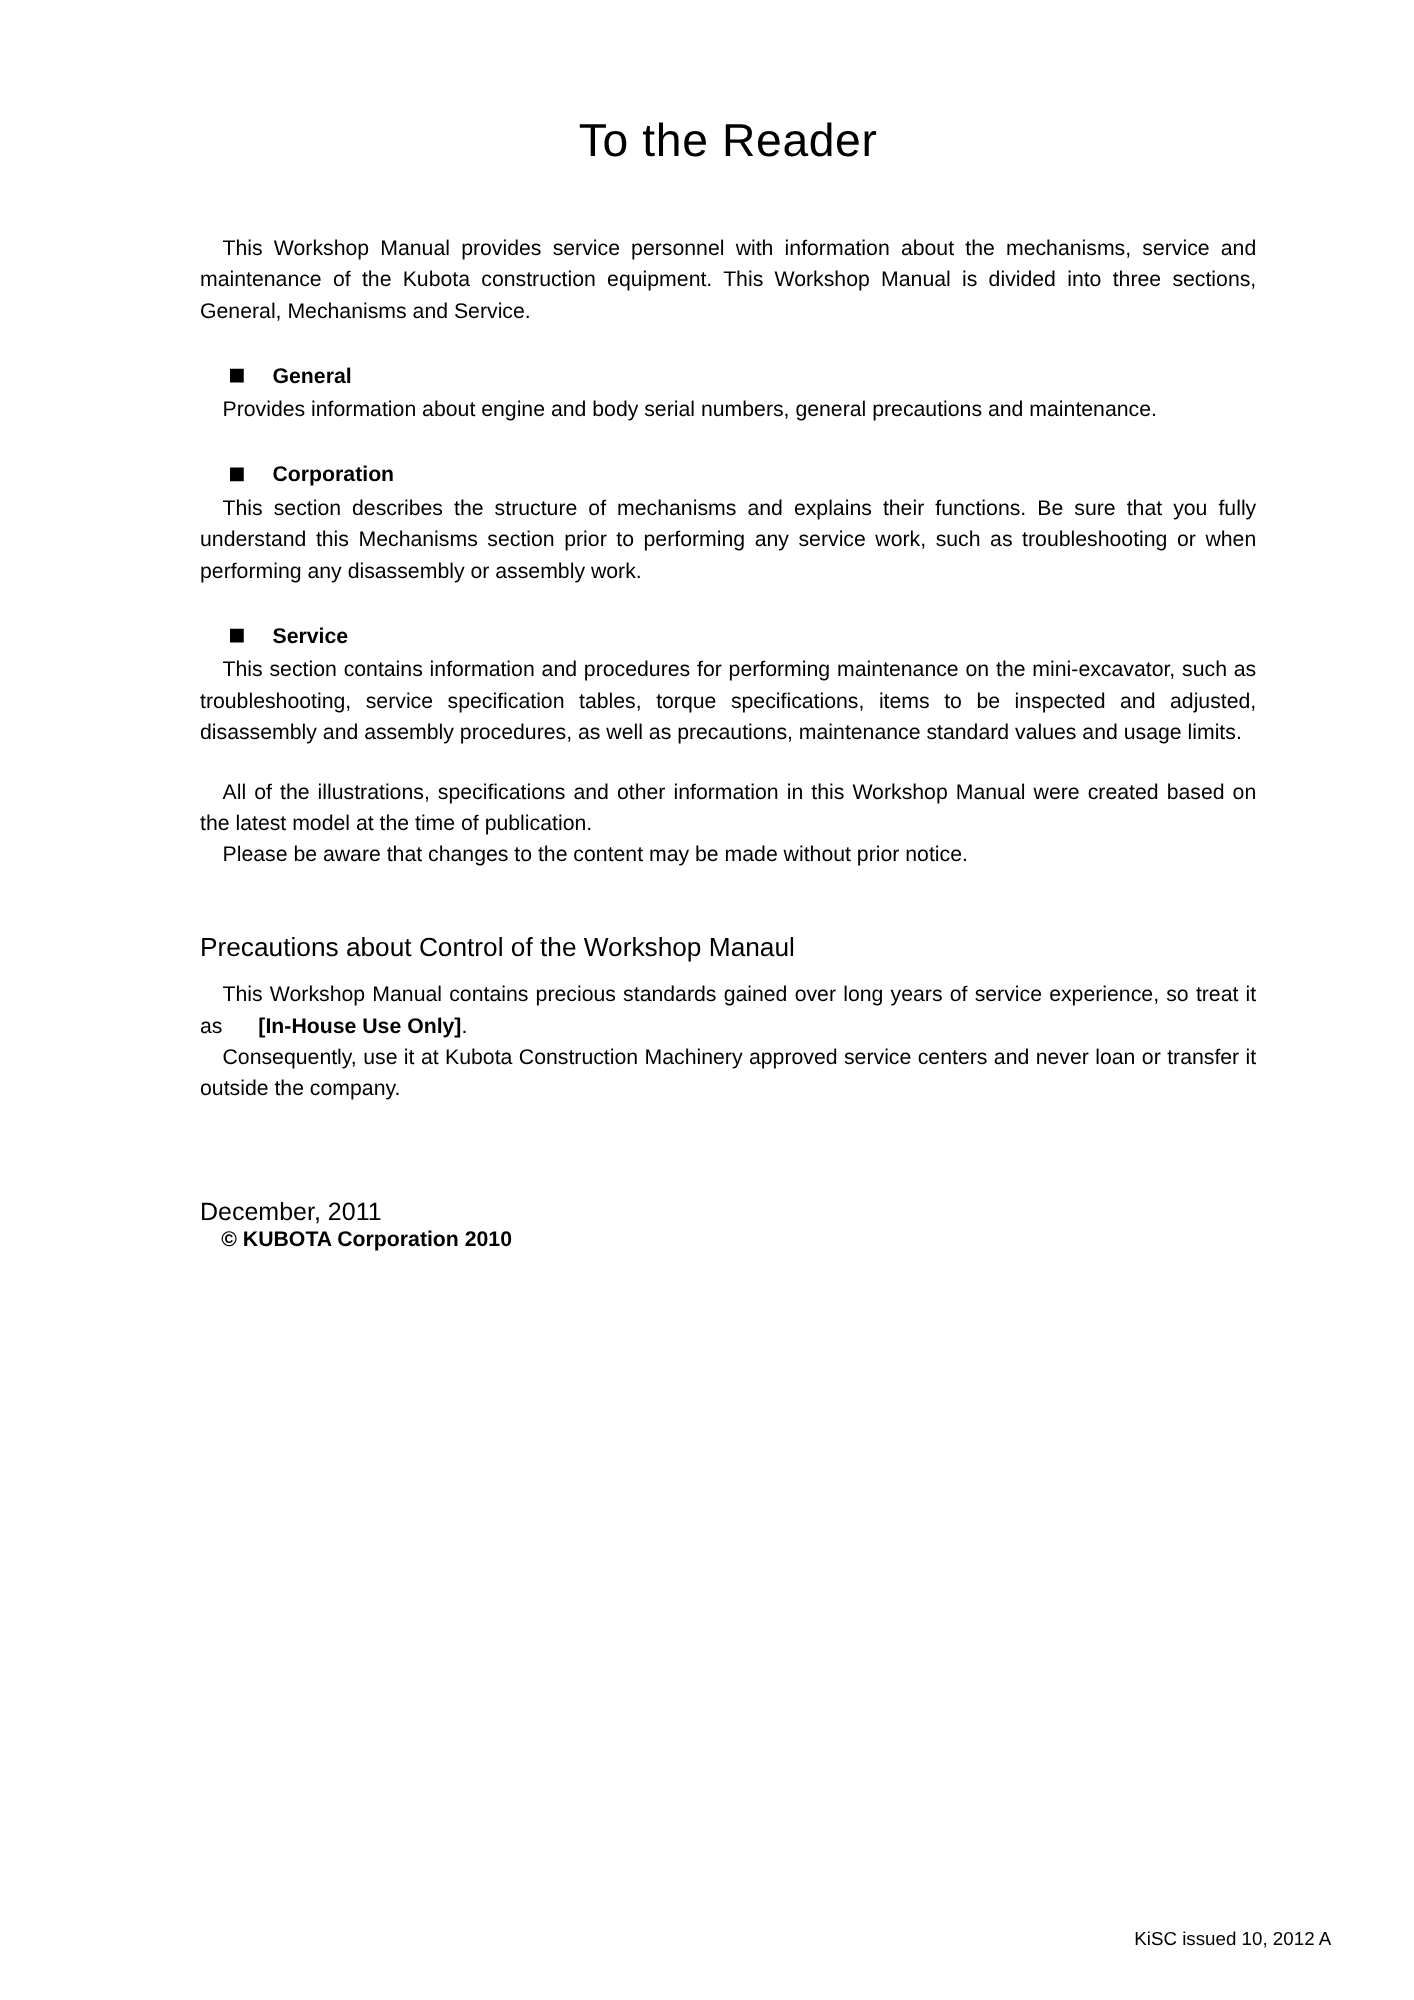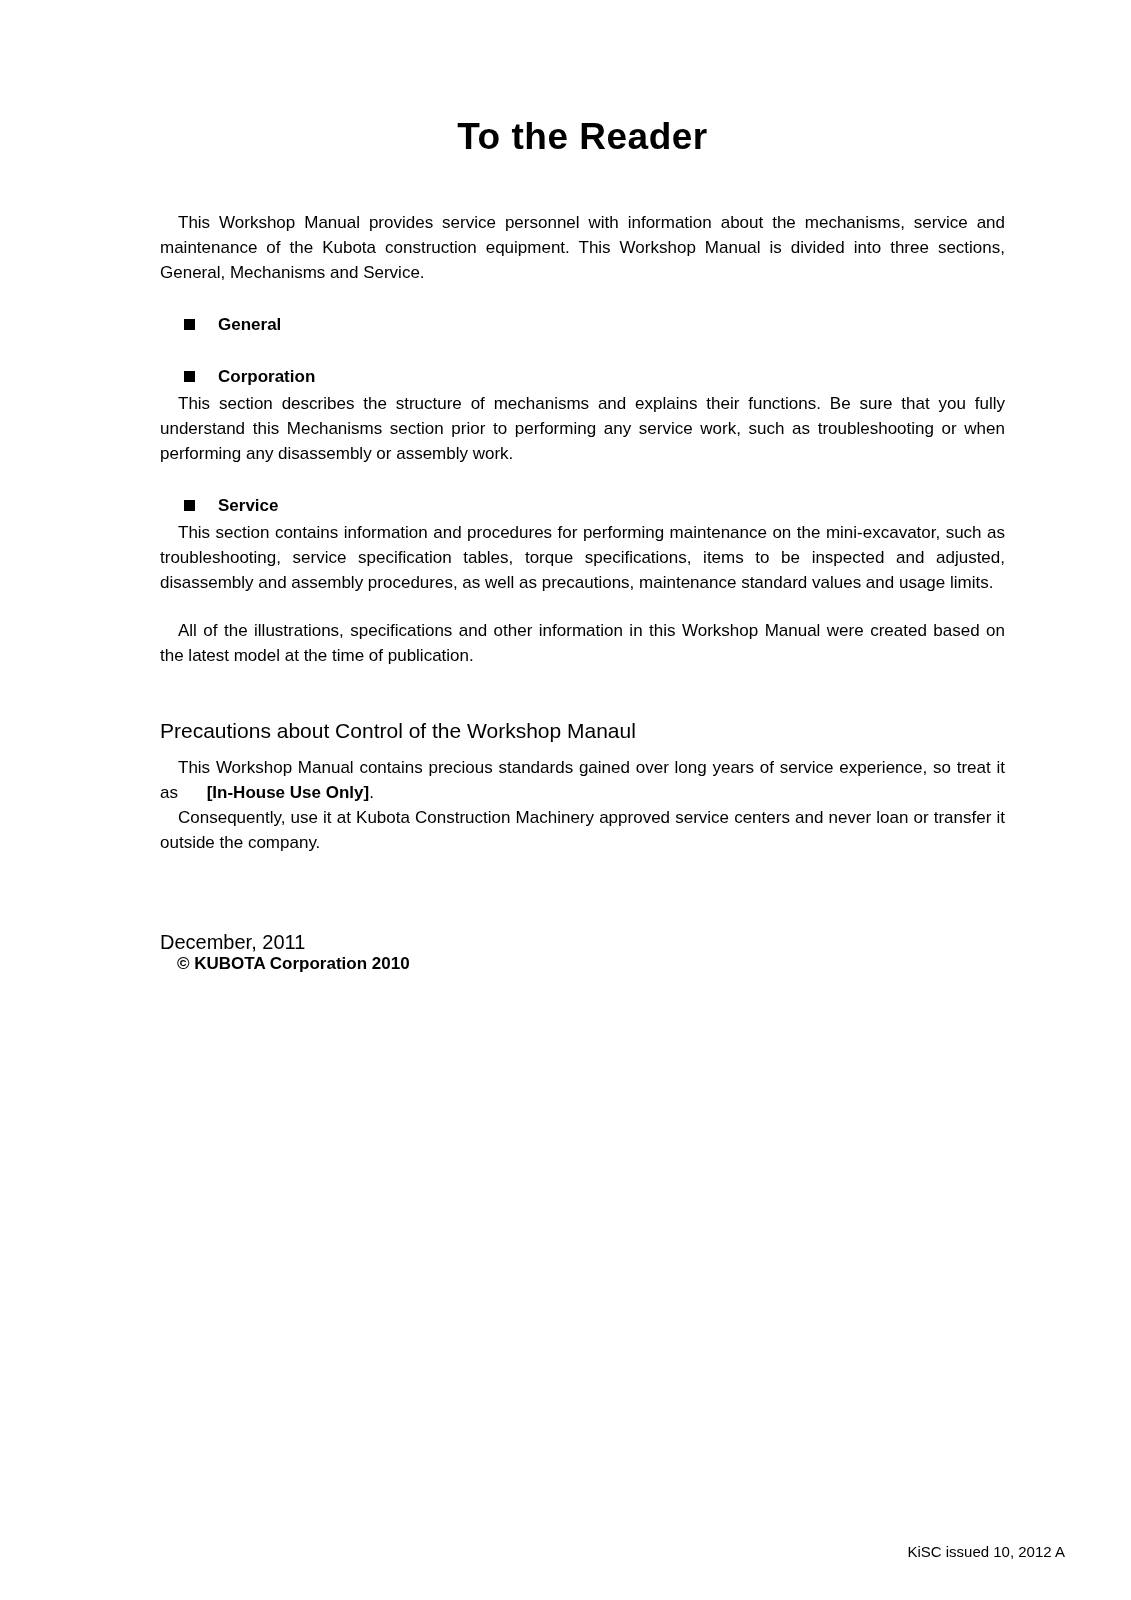--- a/index.html
+++ b/index.html
@@ -15,24 +15,24 @@
     color: #000000;
     overflow: hidden;
   }
   .page {
     position: absolute;
     top: 0;
     left: 160px;
     width: 845px;
   }
   .doc-title {
-    margin-top: 116px;
+    margin-top: 92px;
     text-align: center;
     font-size: 37px;
-    font-weight: bold;
+    font-weight: normal;
     letter-spacing: 0.5px;
   }
   .body-text {
     font-size: 17px;
     line-height: 25px;
   }
   p.para {
     margin: 0;
     text-align: justify;
     text-indent: 18px;
@@ -104,40 +104,42 @@
 
   <div class="body-text intro">
     <p class="para">This Workshop Manual provides service personnel with information about the mechanisms, service and maintenance of the Kubota construction equipment. This Workshop Manual is divided into three sections, General, Mechanisms and Service.</p>
   </div>
 
   <div class="section body-text">
     <div class="section-head">
       <span class="bullet"></span>
       <span class="section-title">General</span>
     </div>
+    <p class="para">Provides information about engine and body serial numbers, general precautions and maintenance.</p>
   </div>
 
   <div class="section body-text">
     <div class="section-head">
       <span class="bullet"></span>
       <span class="section-title">Corporation</span>
     </div>
     <p class="para">This section describes the structure of mechanisms and explains their functions. Be sure that you fully understand this Mechanisms section prior to performing any service work, such as troubleshooting or when performing any disassembly or assembly work.</p>
   </div>
 
   <div class="section body-text">
     <div class="section-head">
       <span class="bullet"></span>
       <span class="section-title">Service</span>
     </div>
     <p class="para">This section contains information and procedures for performing maintenance on the mini-excavator, such as troubleshooting, service specification tables, torque specifications, items to be inspected and adjusted, disassembly and assembly procedures, as well as precautions, maintenance standard values and usage limits.</p>
   </div>
 
   <div class="body-text notes">
     <p class="para">All of the illustrations, specifications and other information in this Workshop Manual were created based on the latest model at the time of publication.</p>
+    <p class="para">Please be aware that changes to the content may be made without prior notice.</p>
   </div>
 
   <div class="body-text precautions">
     <p class="precautions-title">Precautions about Control of the Workshop Manaul</p>
     <p class="para"><span>This Workshop Manual contains precious standards gained over long years of service experience, so treat it as </span><b class="inline-bold">[In-House Use Only]</b><span>.</span></p>
     <p class="para">Consequently, use it at Kubota Construction Machinery approved service centers and never loan or transfer it outside the company.</p>
   </div>
 
   <div class="date-line">December, 2011</div>
 

